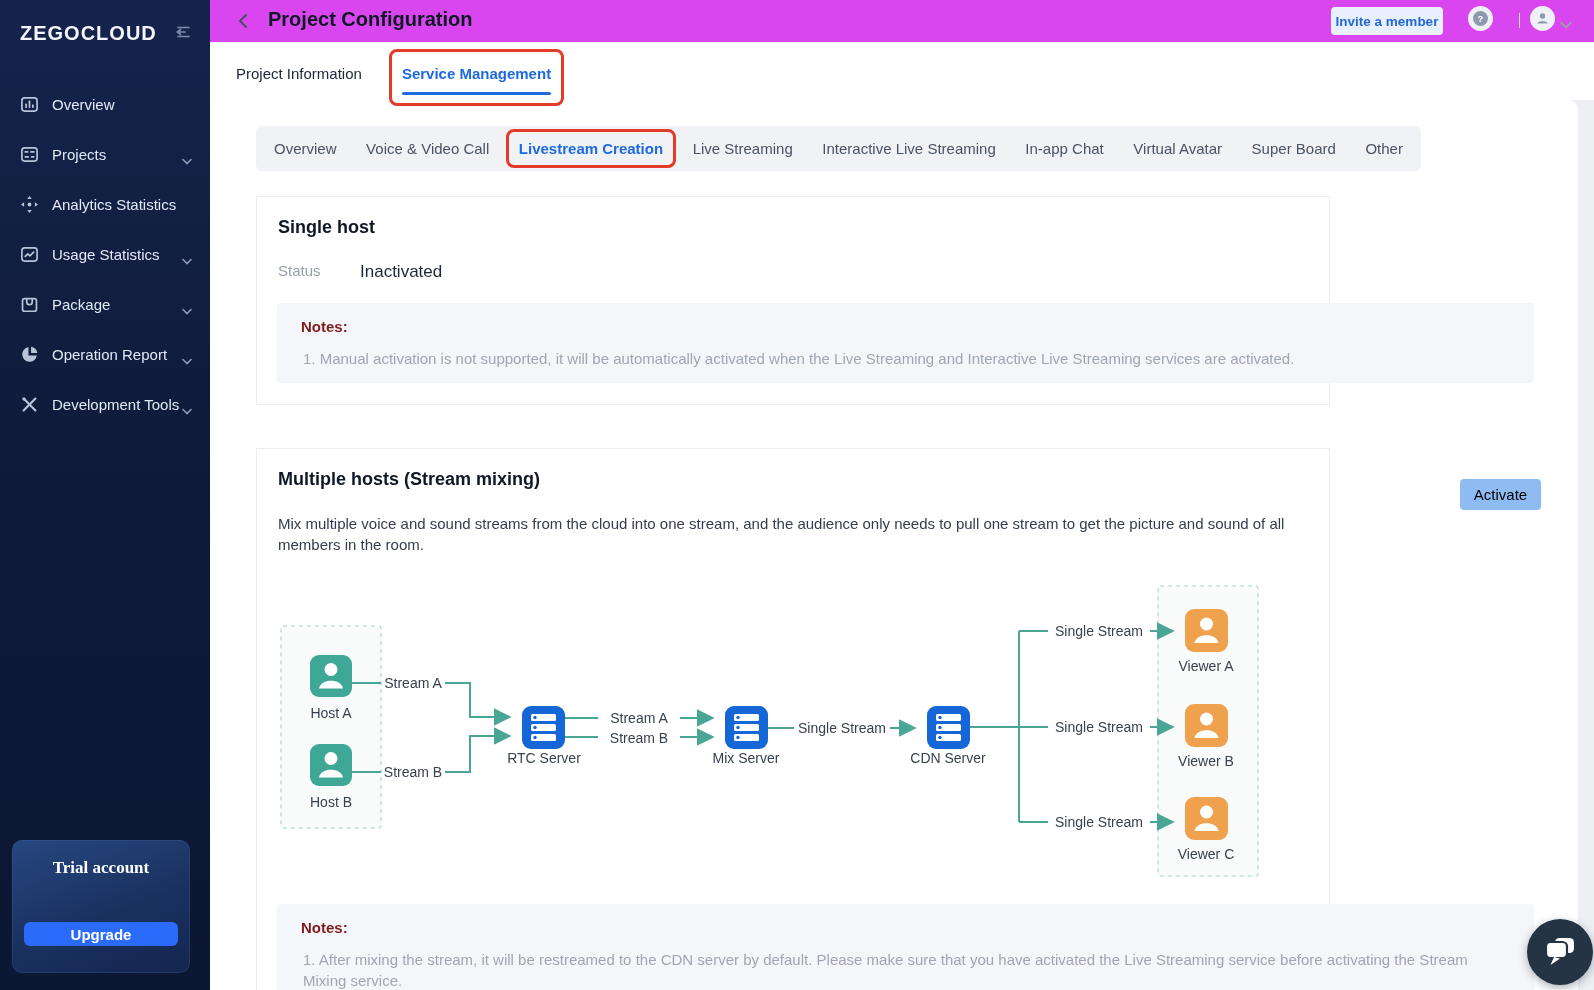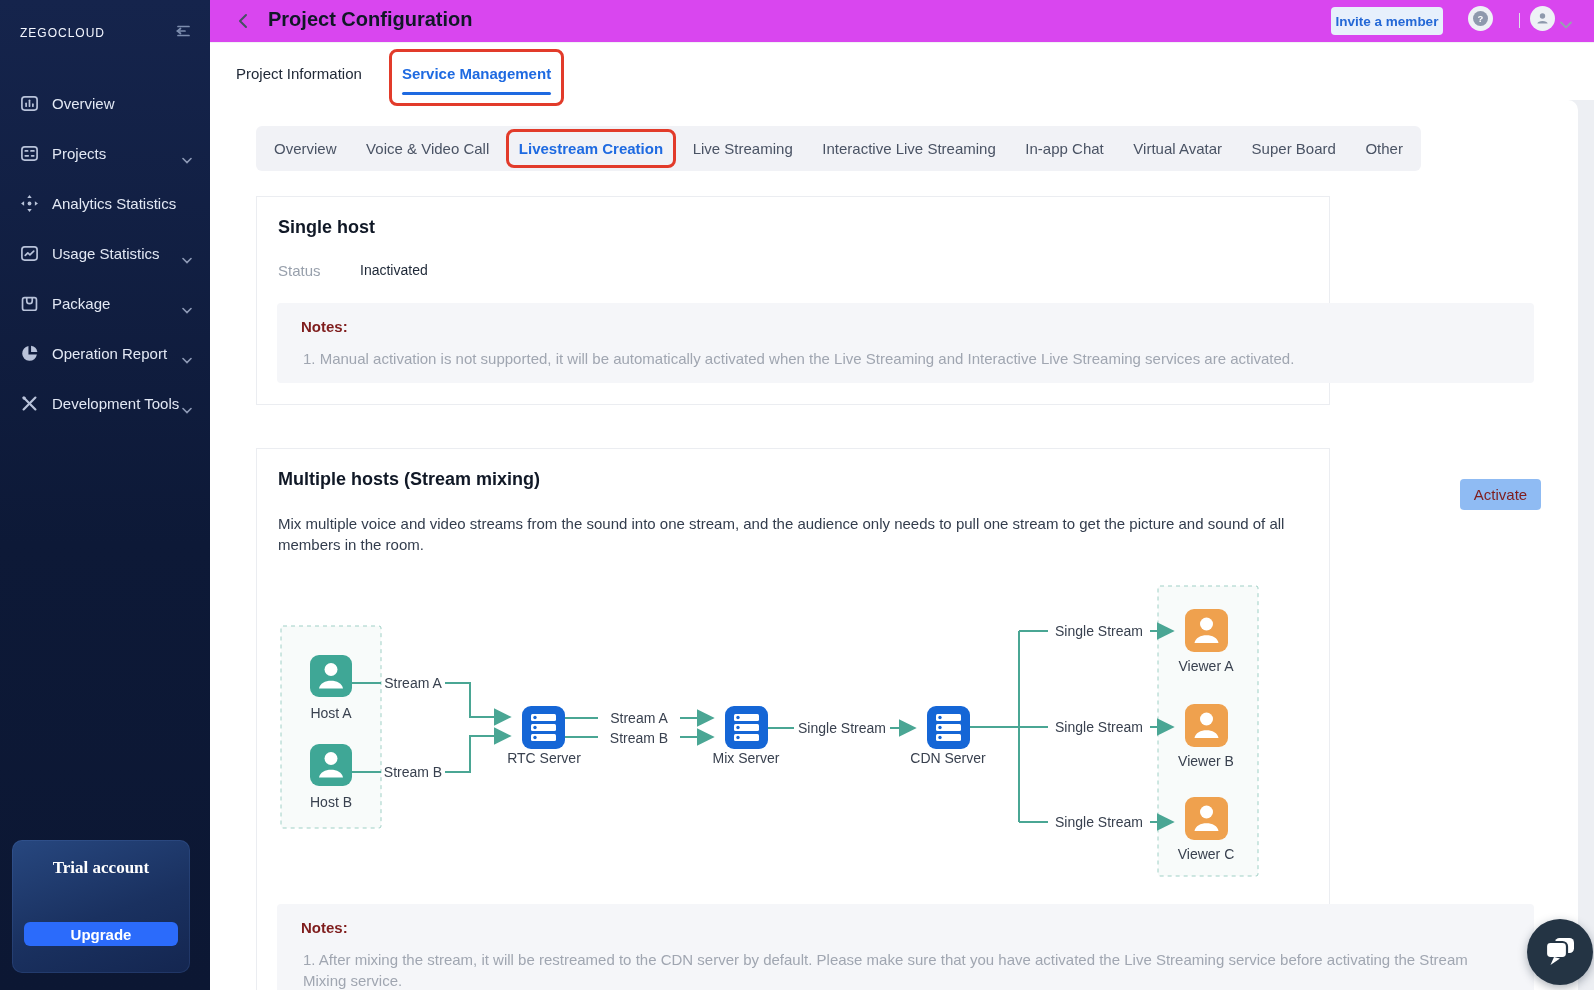--- a/index.html
+++ b/index.html
@@ -2,21 +2,21 @@
 <html><head>
 <meta charset="utf-8">
 <style>
   * { margin:0; padding:0; box-sizing:border-box; }
   html,body { width:1594px; height:990px; overflow:hidden; font-family:"Liberation Sans",sans-serif; background:#fff; }
 
   
   .sidebar { position:absolute; left:0; top:0; width:210px; height:990px;
     background:linear-gradient(180deg,#15244c 0%,#0d1937 55%,#0c1733 100%); color:#e6ebf6; z-index:5; }
   .logo-row { display:flex; align-items:center; justify-content:space-between; padding:22px 18px 0 20px; }
-  .logo { font-size:12px; font-weight:400; letter-spacing:1px; color:#f4f7ff; }
+  .logo { font-size:20px; font-weight:700; letter-spacing:1px; color:#f4f7ff; }
   .collapse-btn { cursor:pointer; opacity:.85; }
   .nav { margin-top:34px; }
   .nav-item { display:flex; align-items:center; height:50px; padding:0 18px 0 20px; font-size:15px;
     color:#e2e8f4; cursor:pointer; }
   .nav-item .ico { width:19px; height:19px; margin-right:13px; flex:0 0 auto; color:#b9c3da; }
   .nav-item .lbl { flex:1 1 auto; }
   .nav-item .chev { width:10px; height:7px; color:#8d99b5; }
   .trial-card { position:absolute; left:12px; top:840px; width:178px; height:133px; border-radius:10px;
     background:linear-gradient(160deg,#27477f 0%,#1a3160 55%,#142650 100%);
     box-shadow:0 0 0 1px rgba(90,130,200,.18) inset; }
@@ -62,30 +62,30 @@
   .subtab-strip { position:absolute; left:46px; top:26px; width:1165px; height:45px; background:#f1f2f6;
     border-radius:6px; display:flex; align-items:center; justify-content:space-between; padding:0 18px; }
   .subtab { position:relative; font-size:15px; color:#4a5364; cursor:pointer; white-space:nowrap; }
   .subtab.active { color:#1e6ae1; font-weight:700; }
 
   .card { position:absolute; left:46px; width:1074px; background:#fff; border:1px solid #ebedf1; border-radius:0; }
   .card1 { top:96px; height:209px; }
   .card2 { top:348px; height:620px; }
   .card-title { position:absolute; left:21px; top:20px; font-size:18px; font-weight:700; color:#101826; }
   .status-label { position:absolute; left:21px; top:65px; font-size:15px; color:#98a0ac; }
-  .status-value { position:absolute; left:103px; top:65px; font-size:14px; font-weight:500; color:#1d2736; }
+  .status-value { position:absolute; left:103px; top:65px; font-size:17px; font-weight:500; color:#1d2736; }
 
   .notes-box { position:absolute; left:20px; width:1257px; background:#f5f6f9; border-radius:4px; padding:15px 24px; }
   .notes-box.n1 { top:106px; height:80px; }
   .notes-box.n2 { top:455px; height:120px; }
   .notes-title { font-size:15px; font-weight:600; color:#7f1d1d; }
   .notes-text { margin-top:13px; font-size:15px; color:#a0a6b1; line-height:21px; padding-left:2px; }
 
   .activate-btn { position:absolute; left:1203px; top:30px; width:81px; height:31px; background:#8fbbf3;
-    border-radius:4px; color:#7f1d1d; font-size:15px; display:flex; align-items:center; justify-content:center;
+    border-radius:4px; color:#000000; font-size:15px; display:flex; align-items:center; justify-content:center;
     cursor:pointer; }
   .mix-desc { position:absolute; left:21px; top:64px; width:1070px; font-size:15px; color:#333d4d; line-height:21px; }
   .diagram { position:absolute; left:0; top:122px; width:1297px; height:320px; }
 
   .chat-widget { position:absolute; left:1527px; top:919px; width:66px; height:66px; border-radius:50%;
     background:#243444; z-index:20; display:flex; align-items:center; justify-content:center; cursor:pointer;
     box-shadow:0 3px 10px rgba(20,35,55,.35); }
 
   svg text { font-family:"Liberation Sans",sans-serif; }
 </style>
@@ -259,21 +259,21 @@
       <div class="status-value">Inactivated</div>
       <div class="notes-box n1">
         <div class="notes-title">Notes:</div>
         <div class="notes-text">1. Manual activation is not supported, it will be automatically activated when the Live Streaming and Interactive Live Streaming services are activated.</div>
       </div>
     </div>
 
     <div class="card card2">
       <div class="card-title">Multiple hosts (Stream mixing)</div>
       <div class="activate-btn">Activate</div>
-      <div class="mix-desc">Mix multiple voice and video streams from the sound into one stream, and the audience only needs to pull one stream to get the picture and sound of all members in the room.</div>
+      <div class="mix-desc">Mix multiple voice and sound streams from the cloud into one stream, and the audience only needs to pull one stream to get the picture and sound of all members in the room.</div>
 
       <svg class="diagram" viewBox="0 0 1297 320">
         <defs>
           <marker id="arr" markerWidth="9" markerHeight="9" viewBox="0 0 10 10" refX="8.5" refY="5" orient="auto">
             <path d="M0 0 L10 5 L0 10 Z" fill="#4aa694"></path>
           </marker>
         </defs>
 
         <rect x="24" y="55" width="100" height="202" rx="2" fill="#f8fbfa" stroke="#9fd0c6" stroke-dasharray="4 4"></rect>
         <rect x="901" y="15" width="100" height="290" rx="2" fill="#f8fbfa" stroke="#9fd0c6" stroke-dasharray="4 4"></rect>

